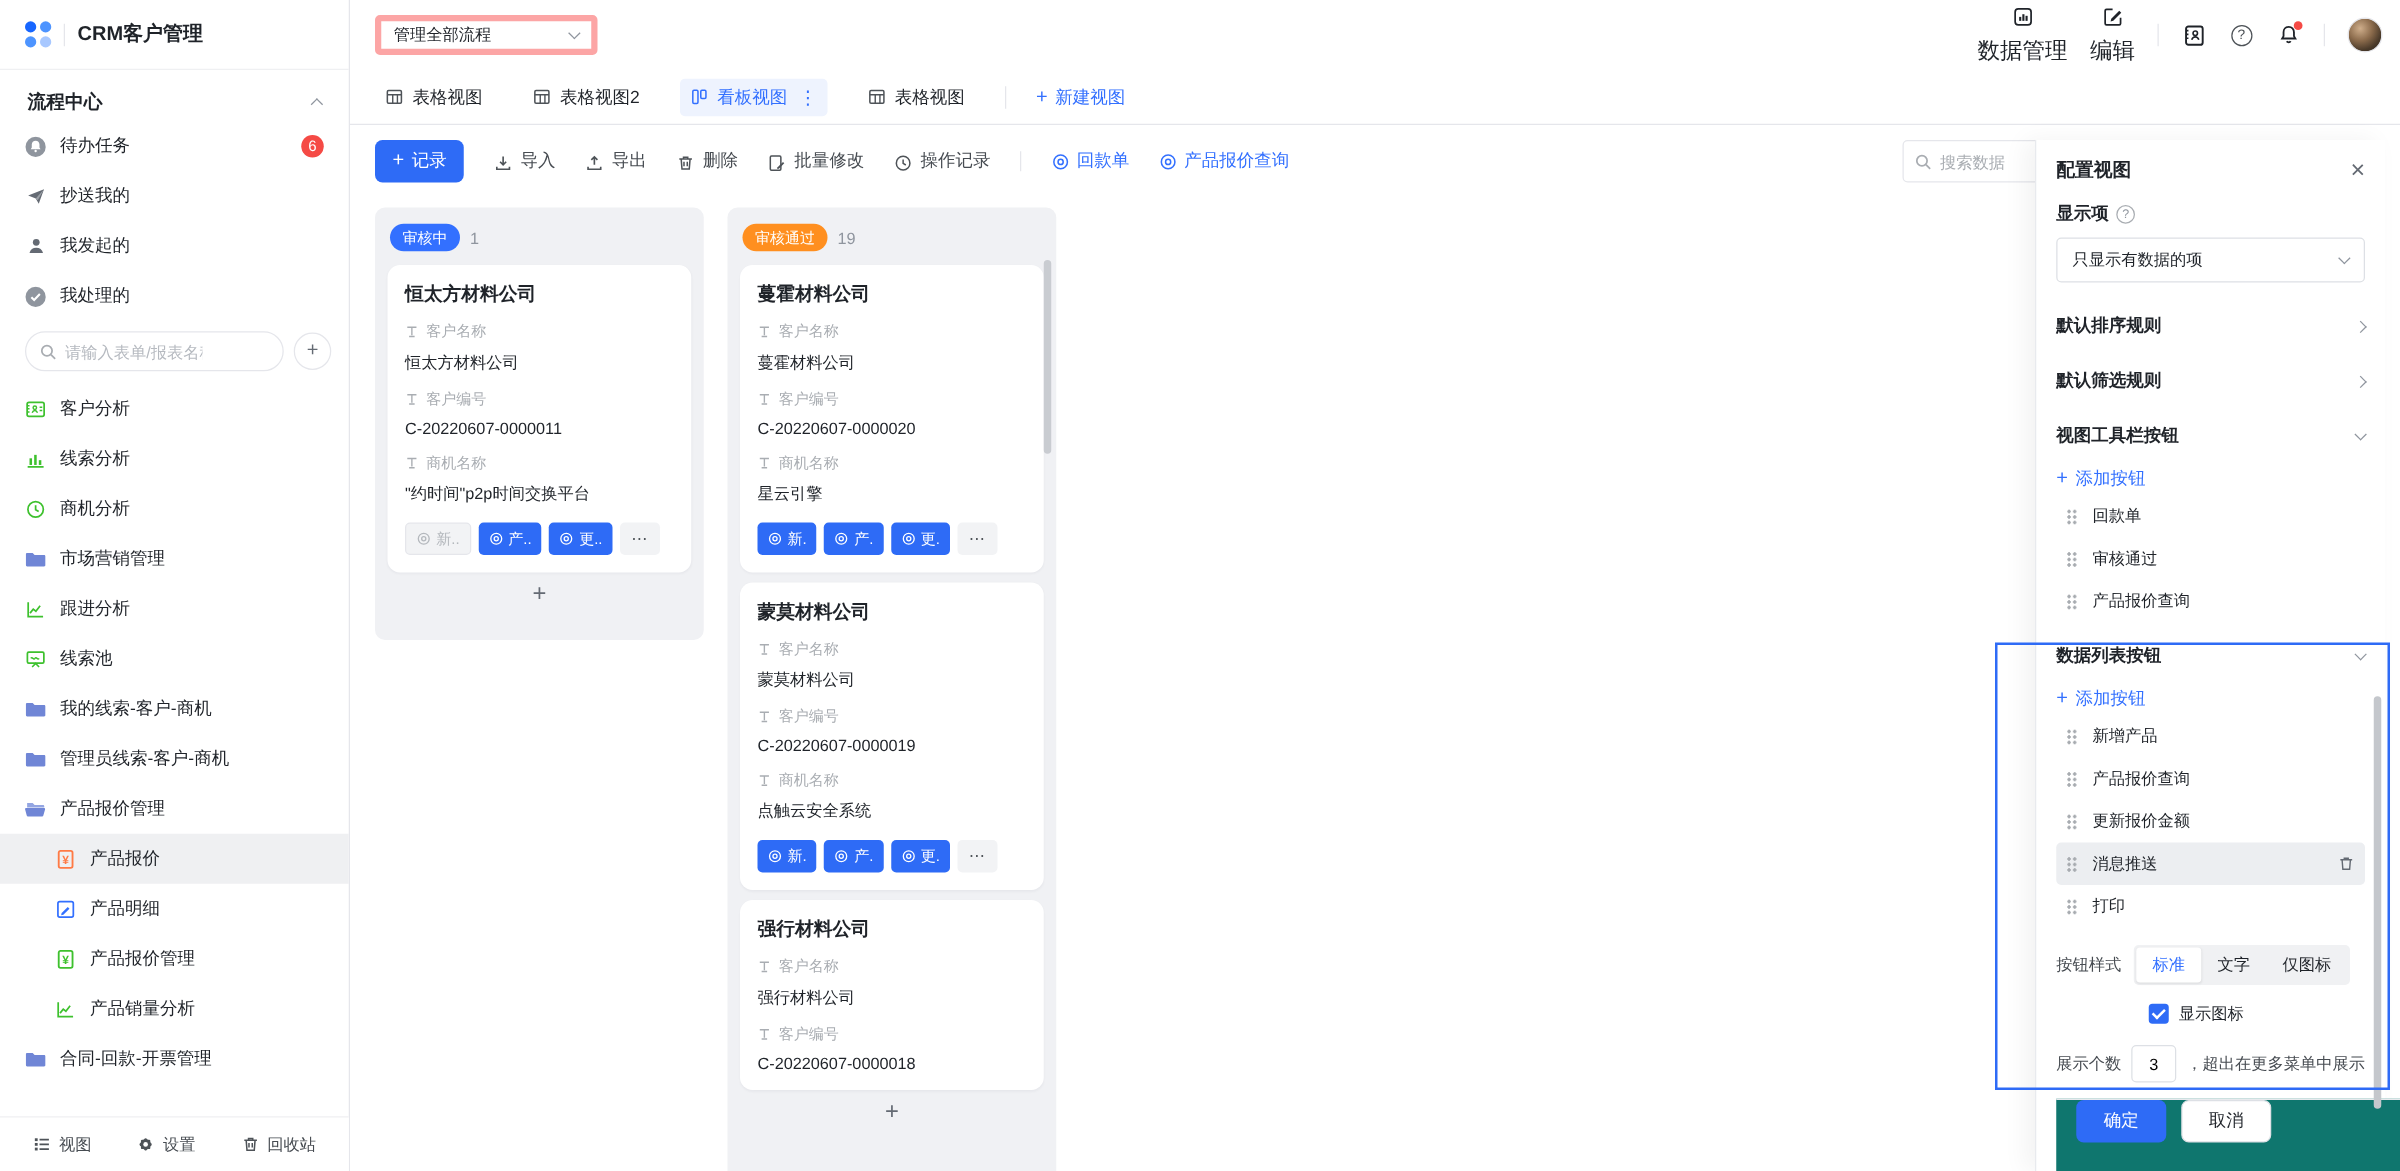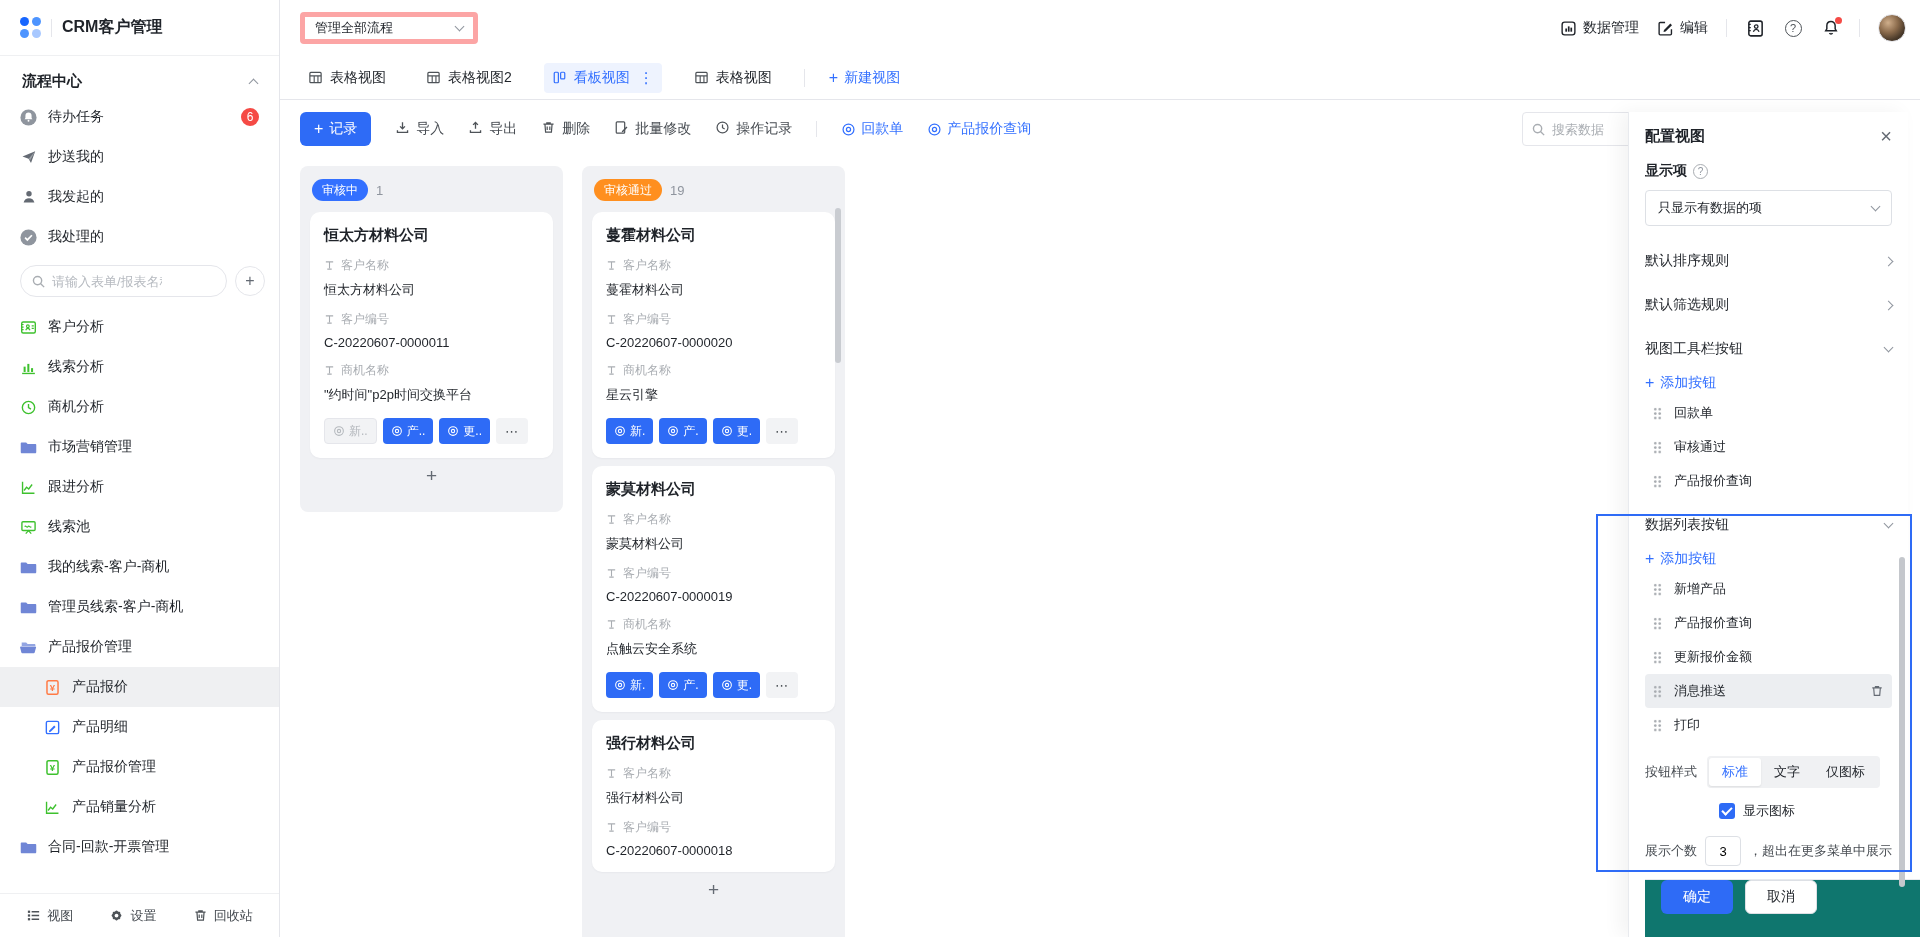--- a/index.html
+++ b/index.html
@@ -31,37 +31,37 @@
   
   .chev { display:inline-block; width:7px; height:7px; border-right:1.6px solid #8f959e; border-bottom:1.6px solid #8f959e; }
   .chev.down { transform:rotate(45deg); margin-top:-3px; }
   .chev.up { transform:rotate(225deg); margin-top:3px; }
   .chev.right { transform:rotate(-45deg); }
 
   
   .topbar { position:absolute; left:280px; top:0; right:0; height:56px; background:#fff; display:flex; align-items:center; }
   .proc-select { margin-left:20px; width:178px; height:32px; border:5px solid #fca5a5; border-radius:4px; display:flex; align-items:center; justify-content:space-between; padding:0 10px; font-size:13px; cursor:pointer; }
   .top-right { margin-left:auto; display:flex; align-items:center; gap:18px; padding-right:14px; }
-  .tr-item { display:flex; align-items:center; gap:6px; font-size:14px; color:#1f2329; cursor:pointer; }
+  .tr-item { display:flex; align-items:center; gap:6px; font-size:18px; color:#1f2329; cursor:pointer;flex-direction:column; }
   .tr-icon { position:relative; width:20px; height:20px; display:flex; align-items:center; justify-content:center; cursor:pointer; }
   .qmark { width:17px; height:17px; border:1.4px solid #4e5358; border-radius:50%; font-size:11px; display:flex; align-items:center; justify-content:center; color:#4e5358; }
   .reddot { position:absolute; right:-1px; top:-1px; width:7px; height:7px; border-radius:50%; background:#f54a45; }
   .avatar { width:28px; height:28px; border-radius:50%; background:radial-gradient(circle at 35% 30%, #cfae8b 0%, #8a6a4b 40%, #4a3a2a 70%, #2c251d 100%); border:1px solid #e5e6eb; cursor:pointer; }
 
   
   .tabsbar { position:absolute; left:280px; top:56px; right:0; height:44px; background:#fff; border-bottom:1px solid #e5e6eb; display:flex; align-items:center; gap:24px; padding:0 20px; }
   .tab { display:flex; align-items:center; gap:7px; font-size:14px; color:#1f2329; cursor:pointer; padding:6px 8px; border-radius:4px; }
   .tab.active { background:#eef3fe; color:#3370ff; }
   .tab .tdots { font-size:15px; color:#3370ff; margin-left:2px; cursor:pointer; }
   .newview { display:flex; align-items:center; gap:6px; color:#3370ff; font-size:14px; cursor:pointer; }
 
   
   .toolbar { position:absolute; left:280px; top:100px; right:0; height:58px; background:#fff; display:flex; align-items:center; gap:24px; padding:0 20px; }
   .btn-primary { height:34px; background:#2e6bf6; color:#fff; border:none; border-radius:6px; padding:0 14px; font-size:14px; display:flex; align-items:center; gap:6px; cursor:pointer; }
-  .tool-item { display:flex; align-items:flex-start; gap:6px; font-size:14px; color:#474c52; cursor:pointer; }
+  .tool-item { display:flex; align-items:flex-end; gap:6px; font-size:14px; color:#474c52; cursor:pointer; }
   .tool-div { width:1px; height:16px; background:#e5e6eb; }
   .quick-link { display:flex; align-items:center; gap:5px; font-size:14px; color:#3370ff; cursor:pointer; }
   .data-search { position:absolute; left:1522px; top:112px; width:150px; height:34px; border:1px solid #e5e6eb; border-radius:4px; display:flex; align-items:center; gap:6px; padding:0 8px; background:#fff; z-index:1; }
   .data-search input { border:0; outline:0; width:90px; font-size:13px; background:transparent; }
   .data-search input::placeholder { color:#a9adb2; }
 
   
   .kcol { position:absolute; width:263px; background:#f0f1f4; border-radius:8px; padding:10px 10px 4px 10px; }
   .kcol-head { display:flex; align-items:center; gap:8px; height:28px; padding:0 2px; }
   .kpill { height:22px; border-radius:11px; color:#fff; font-size:12px; display:flex; align-items:center; padding:0 10px; }
@@ -79,21 +79,21 @@
 
   
   .panel { position:absolute; left:1628px; top:112px; width:280px; height:825px; background:#fff; border-left:1px solid #e8eaee; box-shadow:-8px 0 18px rgba(0,0,0,.05); z-index:5; }
   .panel-head { display:flex; align-items:center; justify-content:space-between; padding:14px 16px 6px 16px; }
   .panel-title { font-size:15px; font-weight:bold; }
   .pclose { font-size:20px; color:#646a73; cursor:pointer; line-height:1; }
   .pbody { padding:4px 16px 0 16px; }
   .plabel { display:flex; align-items:center; gap:6px; font-size:14px; font-weight:bold; margin-top:14px; }
   .helpc { width:15px; height:15px; border:1.2px solid #a9adb2; border-radius:50%; color:#8f959e; font-size:10px; font-weight:normal; display:flex; align-items:center; justify-content:center; }
   .pselect { margin-top:10px; height:36px; border:1px solid #dde0e5; border-radius:4px; display:flex; align-items:center; justify-content:space-between; padding:0 12px; font-size:13px; cursor:pointer;text-align:center; }
-  .prow { display:flex; align-items:center; justify-content:space-between; margin-top:26px; font-size:14px; font-weight:normal; cursor:pointer; }
+  .prow { display:flex; align-items:center; justify-content:space-between; margin-top:26px; font-size:14px; font-weight:bold; cursor:pointer; }
   .paddbtn { display:flex; align-items:center; gap:6px; color:#3370ff; font-size:14px; margin-top:16px; cursor:pointer; }
   .pitem { height:34px; display:flex; align-items:center; gap:12px; font-size:13px; padding:0 8px; border-radius:4px; cursor:pointer; }
   .pitem.hl { background:#eceef1; }
   .pitem .del { margin-left:auto; cursor:pointer; display:flex; }
   .grip { width:9px; height:13px; flex:none; background-image:radial-gradient(circle,#a7abb0 1.15px,transparent 1.35px); background-size:4.5px 4.4px; }
   .pitems { margin-top:4px; }
   .style-row { display:flex; align-items:center; gap:10px; margin-top:14px; font-size:13px; color:#474c52; }
   .seg { background:#f0f1f3; border-radius:4px; padding:2px; display:flex; }
   .seg span { padding:5px 13px; font-size:13px; color:#1f2329; border-radius:3px; cursor:pointer; white-space:nowrap; }
   .seg span.on { background:#fff; color:#3370ff; box-shadow:0 1px 2px rgba(0,0,0,.08); }

